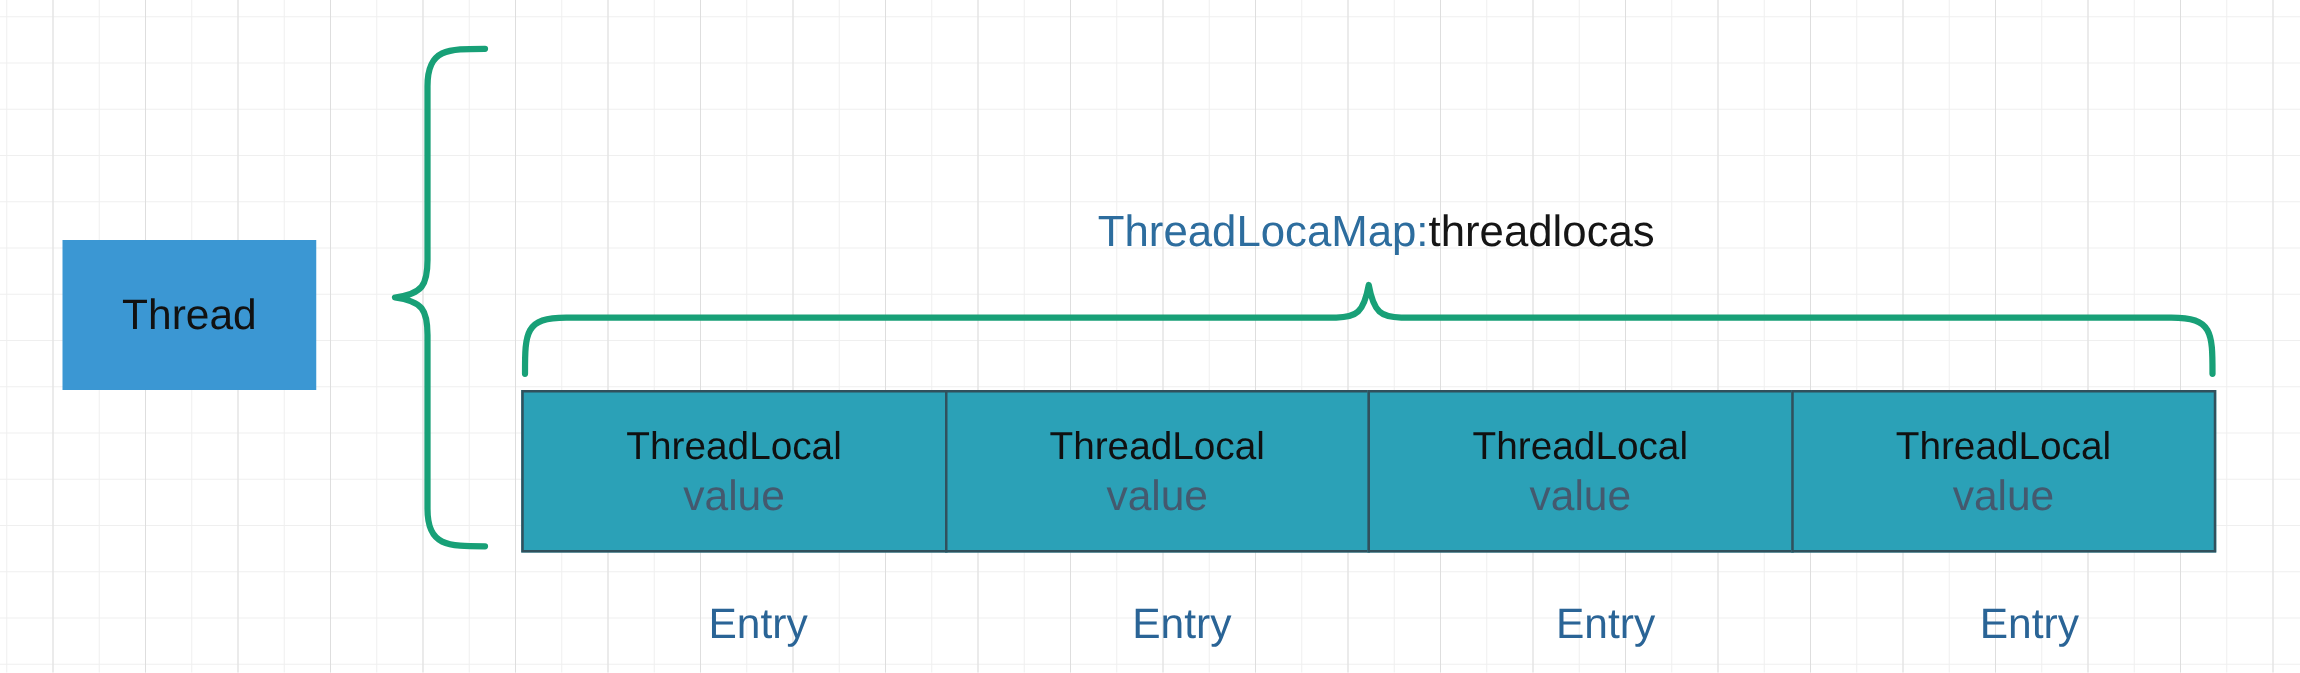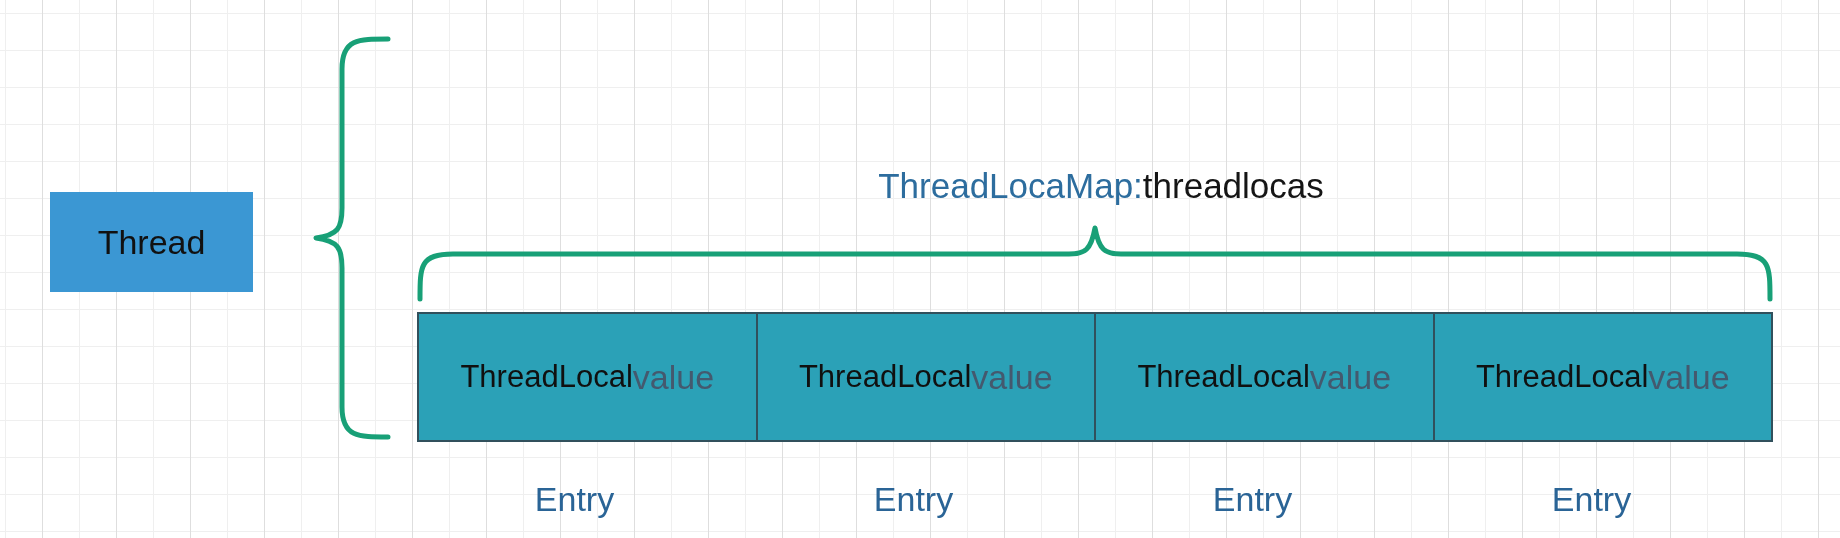--- a/index.html
+++ b/index.html
@@ -18,21 +18,21 @@
       linear-gradient(to right, var(--grid-line, #efefef) 1px, transparent 1px),
       linear-gradient(to bottom, var(--grid-line, #e7e7e7) 1px, transparent 1px);
     background-size: 74px 74px, 37px 37px, 37px 37px;
     background-position: 42px 0, 5px 0, 0 13px;
   }
 
   
   .thread-box {
     position: absolute;
     left: 50px; top: 192px;
-    width: 203px; height: 100px;
+    width: 203px; height: 120px;
     background: var(--thread-box-fill, #3b97d3);
     display: flex; align-items: center; justify-content: center;
     font-size: 34px; color: #111111;
   }
 
   
   .brace { position: absolute; color: var(--brace-green, #18a077); }
   .brace svg { display: block; }
   .brace path {
     fill: none;
@@ -59,33 +59,33 @@
   
   .entry-row {
     position: absolute;
     left: 417px; top: 312px; width: 1356px; height: 130px;
     display: flex;
   }
   .entry-box {
     flex: 1 1 0;
     background: var(--entry-box-fill, #2ba1b7);
     border: 2px solid var(--entry-box-border, #31505c);
-    display: flex; flex-direction: row;
+    display: flex; flex-direction: column;
     align-items: center; justify-content: center;
     box-sizing: border-box;
     text-align: center;
   }
   .entry-box + .entry-box { margin-left: -2px; }
   .tl-name  { font-size: 31px; line-height: 40px; color: #101010; }
   .tl-value { font-size: 34px; line-height: 40px; color: var(--value-text, #44596e); }
 
   
   .entry-labels {
     position: absolute;
-    left: 405px; top: 477px; width: 1356px;
+    left: 437px; top: 477px; width: 1356px;
     display: flex;
   }
   .entry-label {
     flex: 1 1 0;
     text-align: center;
     font-size: 34px;
     line-height: 44px;
     color: var(--entry-label-blue, #2a6496);
   }
 </style>

